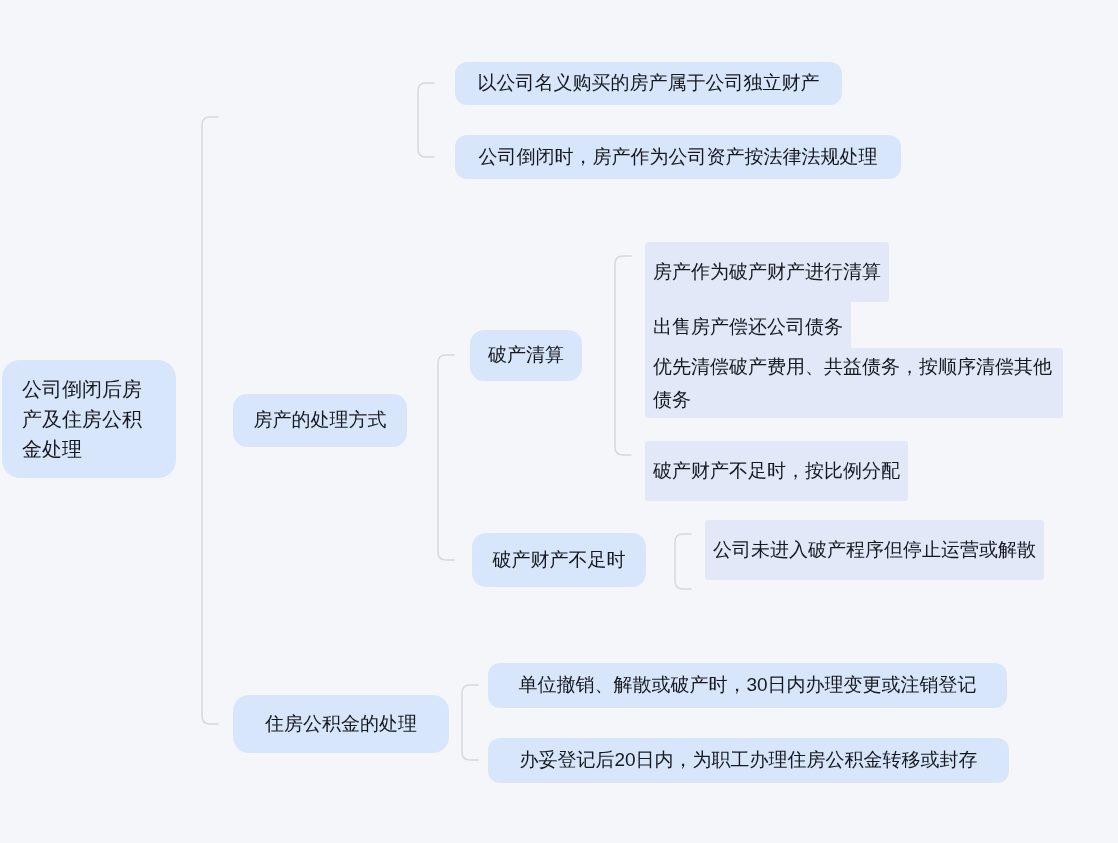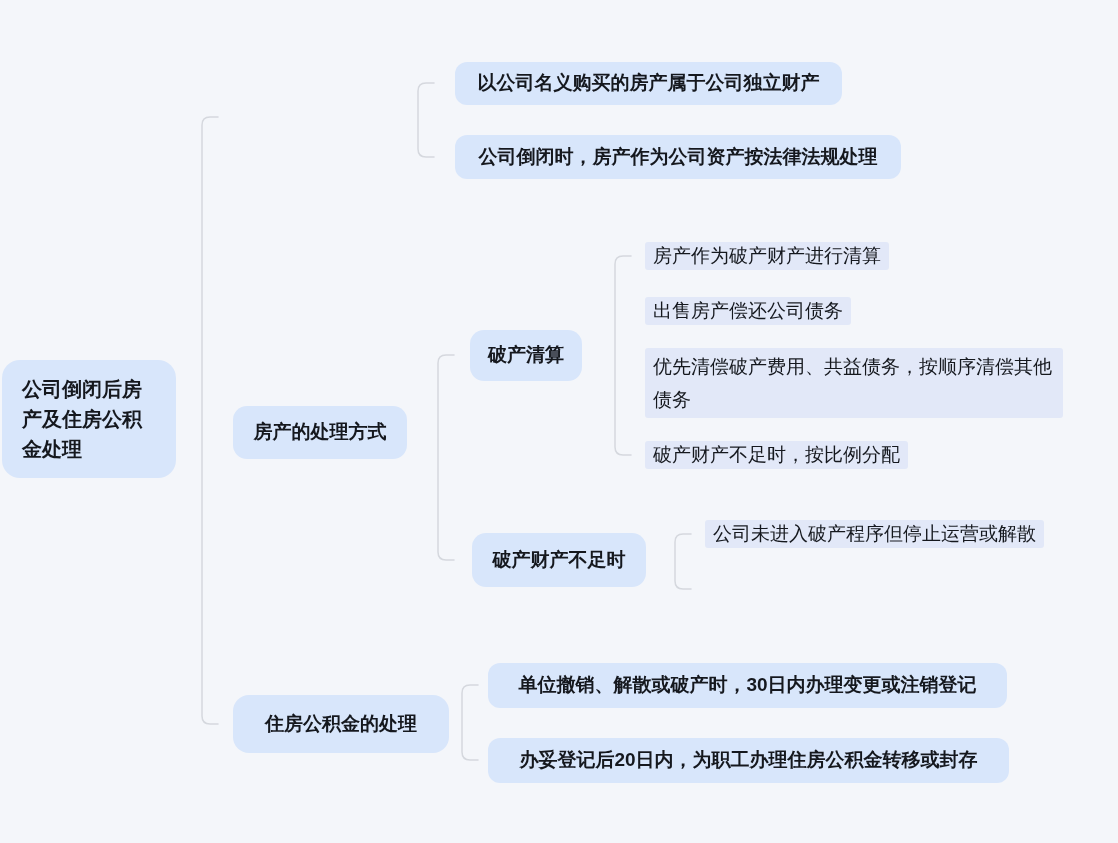--- a/index.html
+++ b/index.html
@@ -35,21 +35,21 @@
     stroke-linecap: round;
   }
   .node {
     position: absolute;
     display: flex;
     align-items: center;
     justify-content: center;
     background: var(--node-fill);
     border-radius: 14px;
     font-size: 19px;
-    font-weight: 700;
+    font-weight: 400;
     white-space: nowrap;
     line-height: 1.2;
     cursor: default;
   }
   .node.root {
     border-radius: 18px;
     font-size: 20px;
     line-height: 30px;
     white-space: normal;
     justify-content: flex-start;
@@ -57,21 +57,21 @@
     padding: 4px 20px;
   }
   .leaf3 {
     position: absolute;
     display: inline-block;
     background: var(--leaf-fill);
     border-radius: 3px;
     font-size: 19px;
     font-weight: 500;
     line-height: 28px;
-    padding: 0 8px;
+    padding: 16px 8px;
     white-space: nowrap;
     cursor: default;
   }
   .leaf3.wrap {
     white-space: normal;
     width: 418px;
     line-height: 33px;
     padding: 2px 8px;
   }
 </style>
@@ -93,21 +93,21 @@
     <path d="M691,534 H683 Q675,534 675,542 V581 Q675,589 683,589 H691"></path>
 
     <path d="M478,685 H470 Q462,685 462,693 V752 Q462,760 470,760 H478"></path>
   </svg>
 
   <div class="node root" style="left:2px; top:360px; width:174px; height:118px;">公司倒闭后房产及住房公积金处理</div>
 
   <div class="node" style="left:455px; top:62px; width:387px; height:43px; border-radius:12px;">以公司名义购买的房产属于公司独立财产</div>
   <div class="node" style="left:455px; top:135px; width:446px; height:44px; border-radius:12px;">公司倒闭时，房产作为公司资产按法律法规处理</div>
 
-  <div class="node" style="left:233px; top:394px; width:174px; height:53px;margin-top:12px;">房产的处理方式</div>
+  <div class="node" style="left:233px; top:394px; width:174px; height:53px;">房产的处理方式</div>
 
   <div class="node" style="left:470px; top:330px; width:112px; height:51px;">破产清算</div>
   <div class="leaf3" style="left:645px; top:242px;">房产作为破产财产进行清算</div>
   <div class="leaf3" style="left:645px; top:297px;">出售房产偿还公司债务</div>
   <div class="leaf3 wrap" style="left:645px; top:348px;">优先清偿破产费用、共益债务，按顺序清偿其他债务</div>
   <div class="leaf3" style="left:645px; top:441px;">破产财产不足时，按比例分配</div>
 
   <div class="node" style="left:472px; top:533px; width:174px; height:54px;">破产财产不足时</div>
   <div class="leaf3" style="left:705px; top:520px;">公司未进入破产程序但停止运营或解散</div>
 

